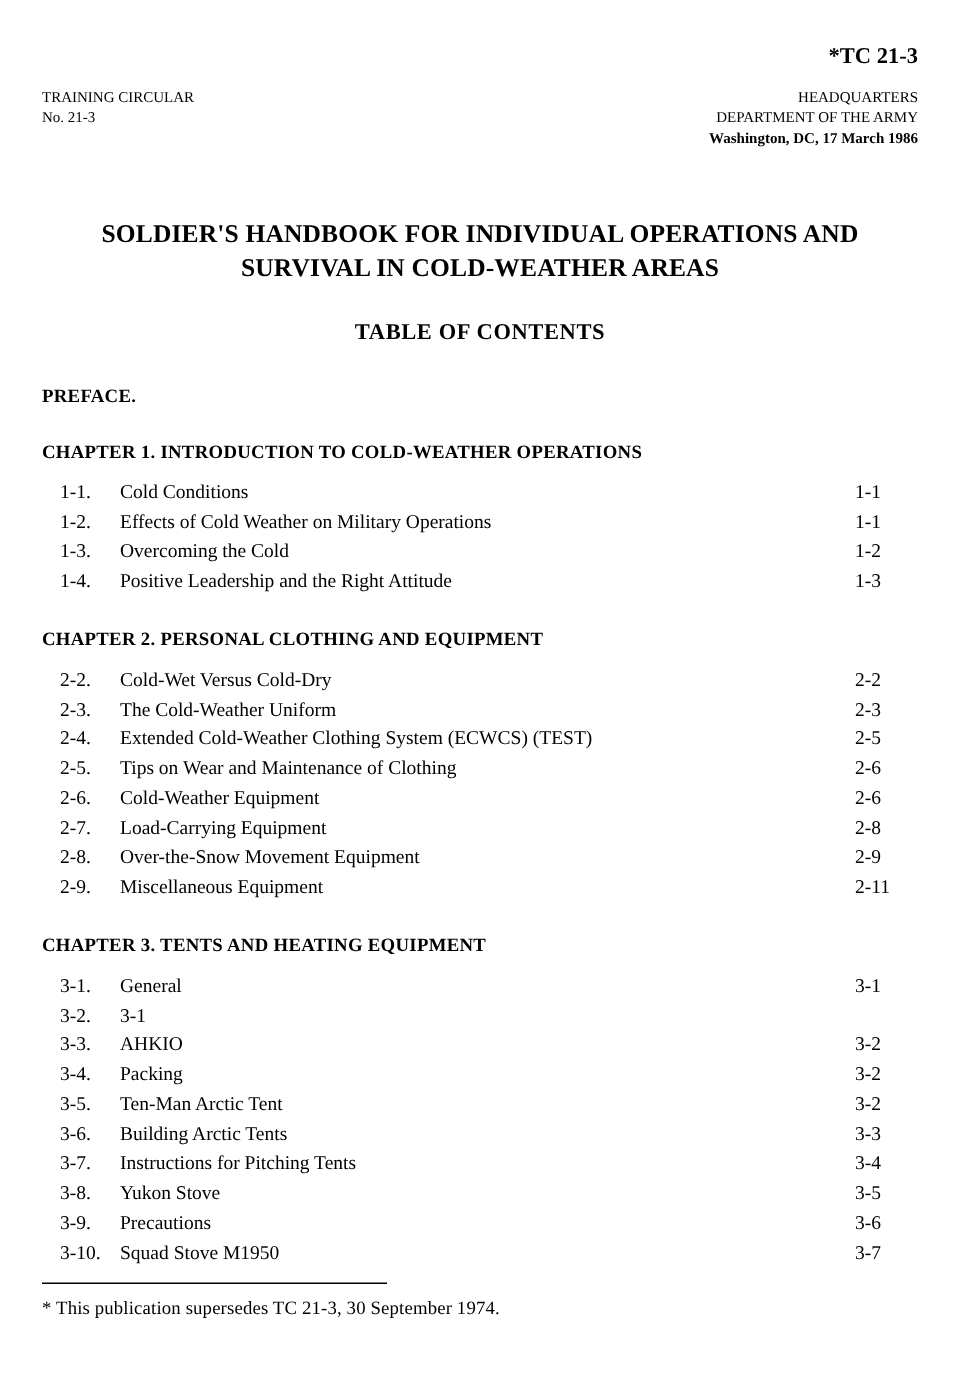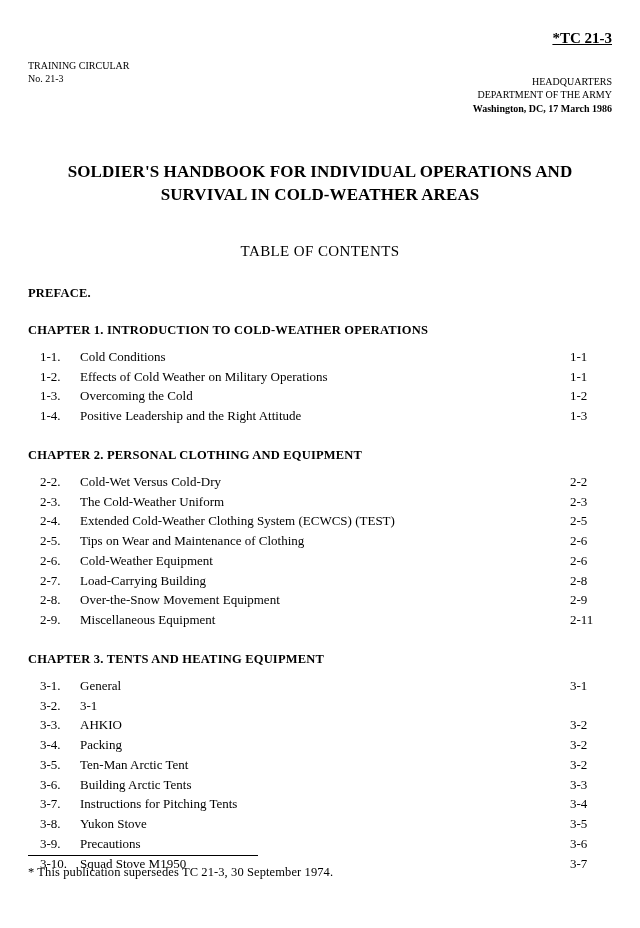--- a/index.html
+++ b/index.html
@@ -29,33 +29,31 @@
     top: 30px;
     width: 584px;
   }
 
   
   .doc-number {
     text-align: right;
     font-size: 15px;
     font-weight: bold;
     margin: 0 0 12px 0;
-    text-decoration: underline;
   }
   .header-row {
     display: flex;
     justify-content: space-between;
     align-items: flex-start;
   }
   .header-left {
     text-align: left;
   }
   .header-right {
     text-align: right;
-    margin-top: 16px;
   }
   .header-left div, .header-right div {
     font-size: 10px;
     line-height: 1.33;
   }
   .bold {
     font-weight: bold;
   }
 
   
@@ -64,23 +62,23 @@
     text-align: center;
   }
   .doc-title {
     font-size: 17px;
     font-weight: bold;
     line-height: 1.35;
     letter-spacing: 0.1px;
     margin: 0 12px;
   }
   .toc-heading {
-    margin-top: 36px;
+    margin-top: 23px;
     font-size: 15px;
-    font-weight: normal;
+    font-weight: bold;
     letter-spacing: 0.4px;
   }
 
   
   .preface {
     margin-top: 26px;
     font-size: 12.5px;
     font-weight: bold;
     letter-spacing: 0.2px;
   }
@@ -206,21 +204,21 @@
         <span class="entry-title">Tips on Wear and Maintenance of Clothing</span>
         <span class="entry-page">2-6</span>
       </div>
       <div class="entry">
         <span class="entry-num">2-6.</span>
         <span class="entry-title">Cold-Weather Equipment</span>
         <span class="entry-page">2-6</span>
       </div>
       <div class="entry">
         <span class="entry-num">2-7.</span>
-        <span class="entry-title">Load-Carrying Building</span>
+        <span class="entry-title">Load-Carrying Equipment</span>
         <span class="entry-page">2-8</span>
       </div>
       <div class="entry">
         <span class="entry-num">2-8.</span>
         <span class="entry-title">Over-the-Snow Movement Equipment</span>
         <span class="entry-page">2-9</span>
       </div>
       <div class="entry">
         <span class="entry-num">2-9.</span>
         <span class="entry-title">Miscellaneous Equipment</span>

